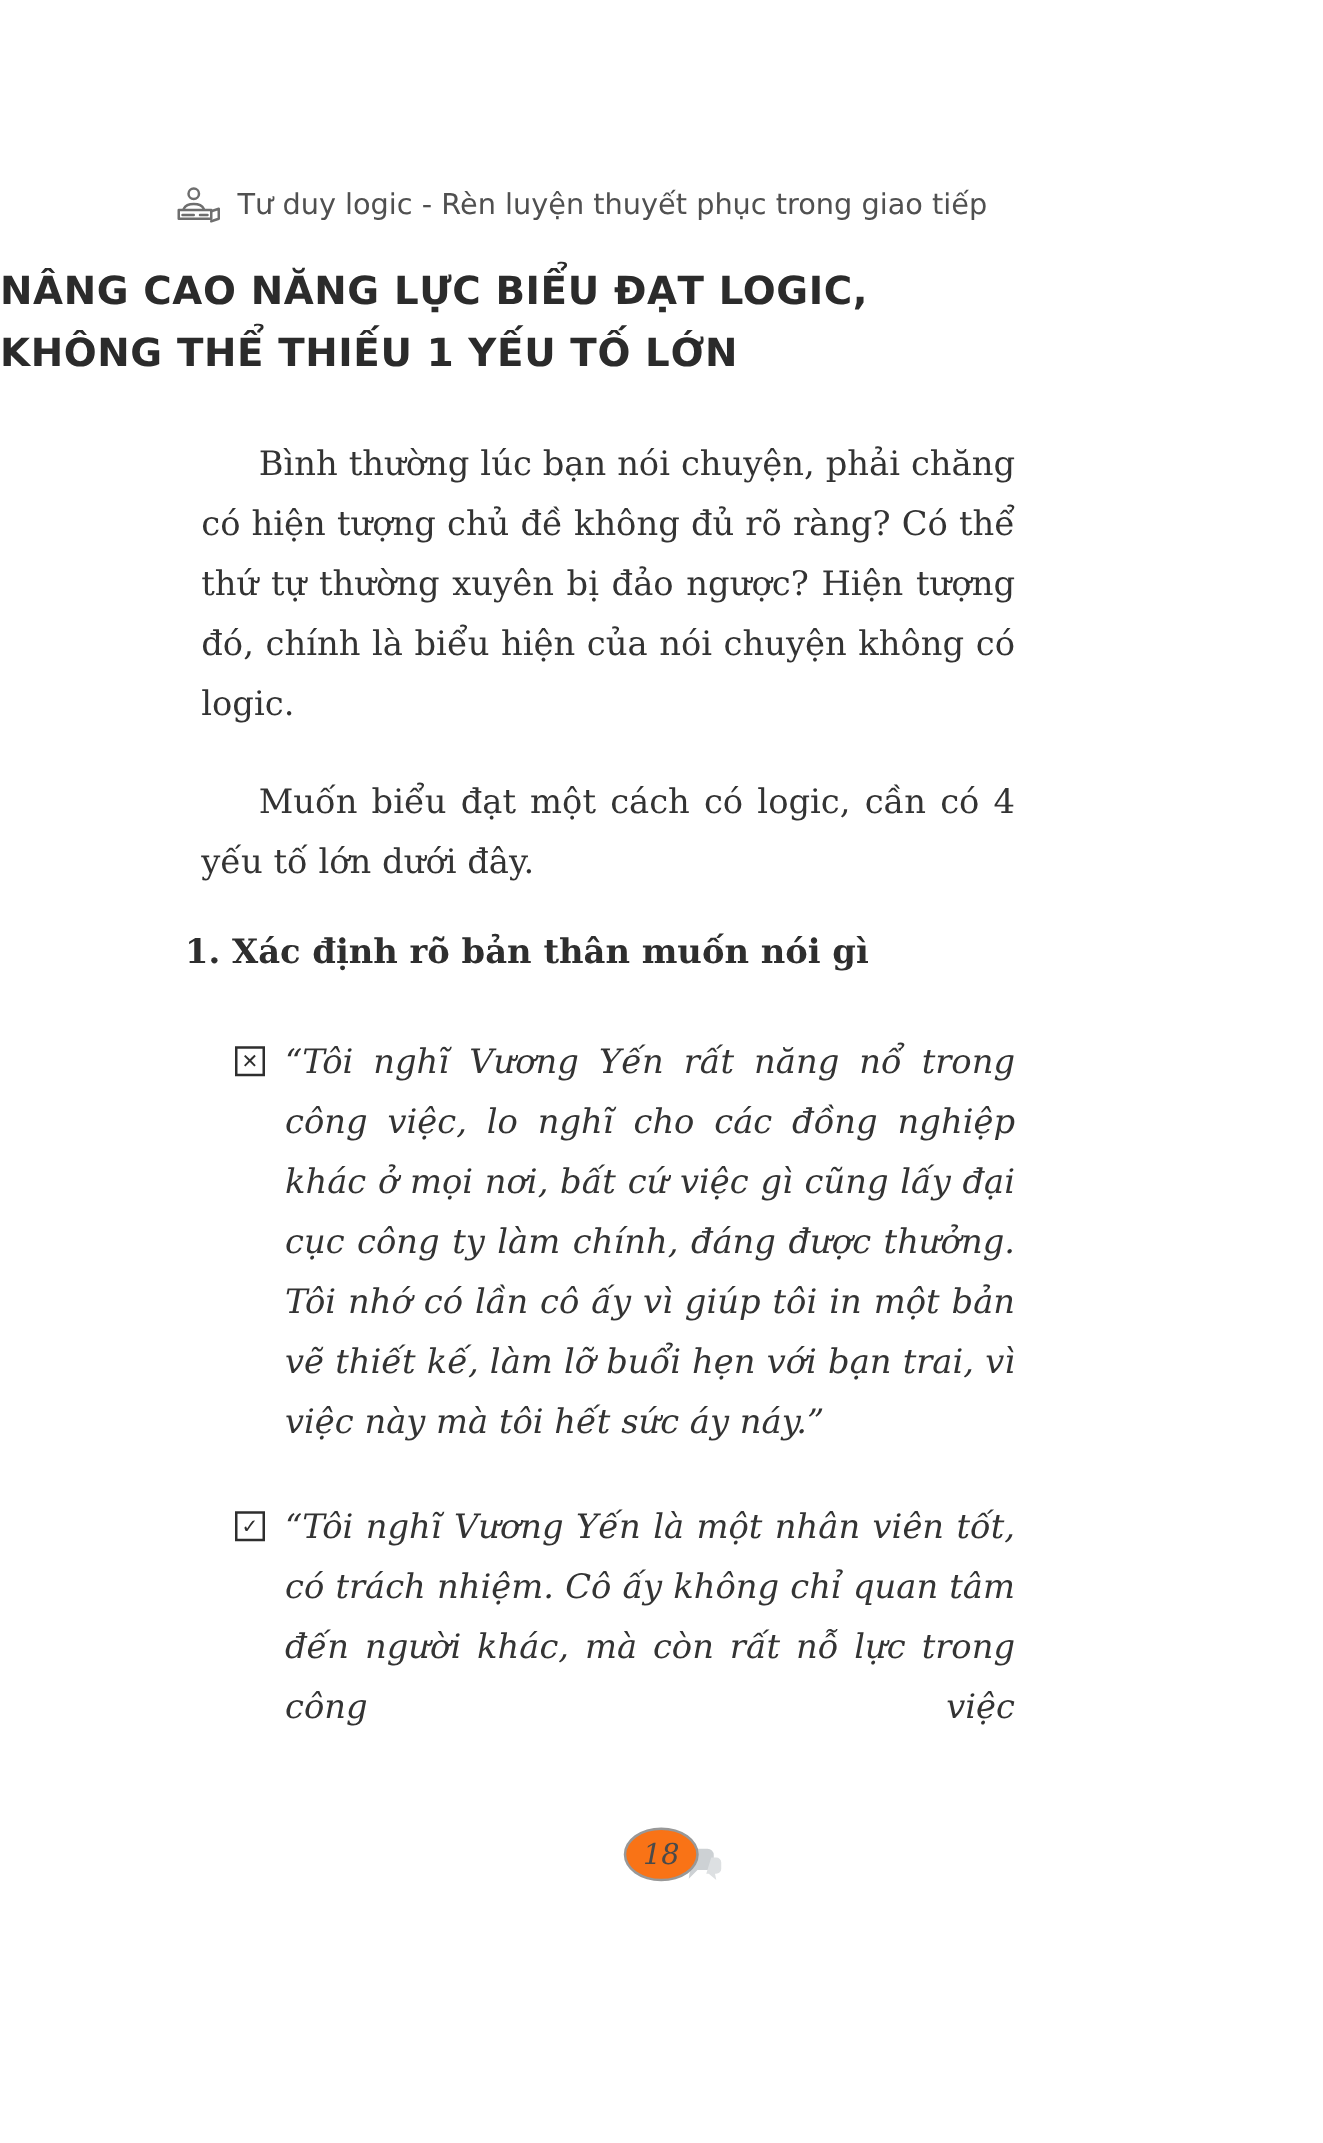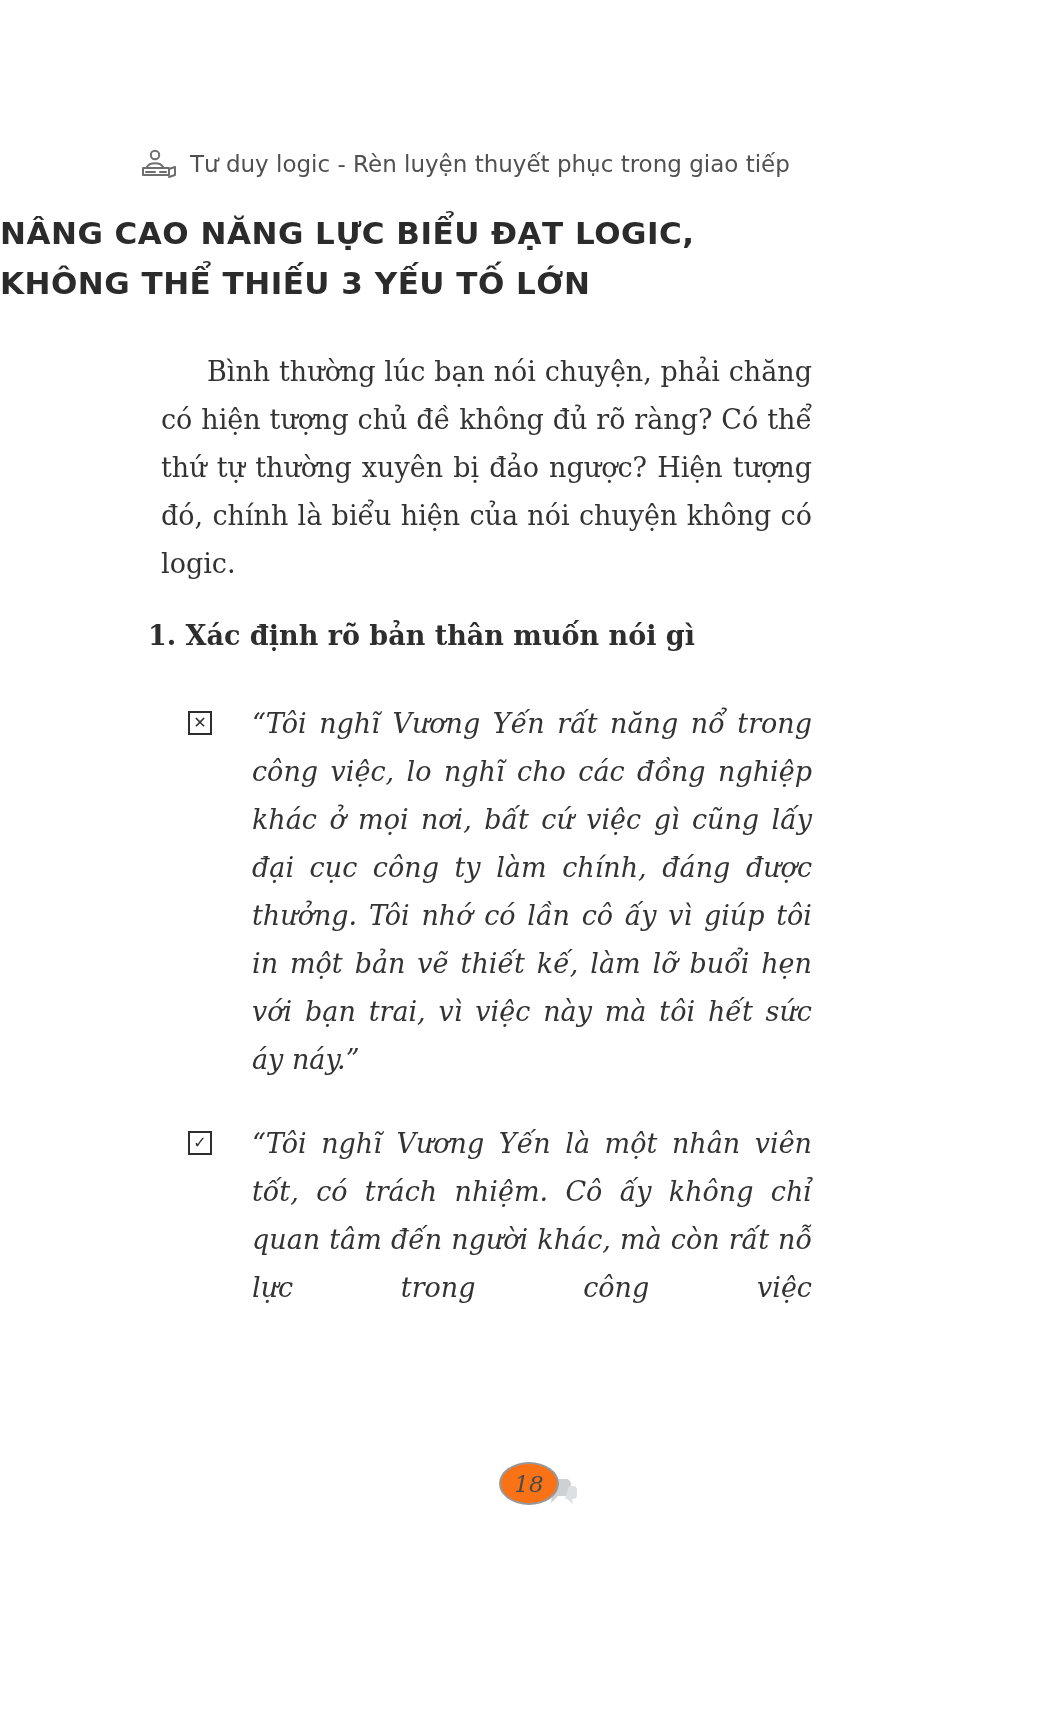--- a/index.html
+++ b/index.html
@@ -63,21 +63,20 @@
     font-family:"DejaVu Sans", sans-serif;
     font-size:16px; font-weight:bold; color:#2e2e2e;
     line-height:1;
   }
   .example-text {
     flex:1;
     font-style:italic;
     font-size:27px; line-height:48px;
     text-align:justify;
     color:#333333;
-    margin-left:24px;
   }
   .example-text.justify-last { text-align-last:justify; }
 
   
   .footer {
     position:absolute; top:1462px; left:0; right:0;
     display:flex; justify-content:center;
   }
   .page-number-wrap { position:relative; }
   .page-oval {
@@ -107,25 +106,26 @@
         <path d="M3 20 h26 v7 h-26 z"></path>
         <path d="M6 24 h9 M20 24 h6"></path>
         <path d="M29 21 l6 -2 v8 l-6 2"></path>
       </svg>
     </span>
     <span>Tư duy logic - Rèn luyện thuyết phục trong giao tiếp</span>
   </div>
 
   <div class="chapter-title">
     <div>NÂNG CAO NĂNG LỰC BIỂU ĐẠT LOGIC,</div>
-    <div>KHÔNG THỂ THIẾU 3 YẾU TỐ LỚN</div>
+    <div>KHÔNG THỂ THIẾU 1 YẾU TỐ LỚN</div>
   </div>
 
   <div class="content">
     <p class="para">Bình thường lúc bạn nói chuyện, phải chăng có hiện tượng chủ đề không đủ rõ ràng? Có thể thứ tự thường xuyên bị đảo ngược? Hiện tượng đó, chính là biểu hiện của nói chuyện không có logic.</p>
+    <p class="para">Muốn biểu đạt một cách có logic, cần có 4 yếu tố lớn dưới đây.</p>
 
     <div class="section-heading">1. Xác định rõ bản thân muốn nói gì</div>
 
     <div class="examples">
 
       <div class="example">
         <span class="marker-box">✕</span>
         <div class="example-text">“Tôi nghĩ Vương Yến rất năng nổ trong công việc, lo nghĩ cho các đồng nghiệp khác ở mọi nơi, bất cứ việc gì cũng lấy đại cục công ty làm chính, đáng được thưởng. Tôi nhớ có lần cô ấy vì giúp tôi in một bản vẽ thiết kế, làm lỡ buổi hẹn với bạn trai, vì việc này mà tôi hết sức áy náy.”</div>
       </div>
 

